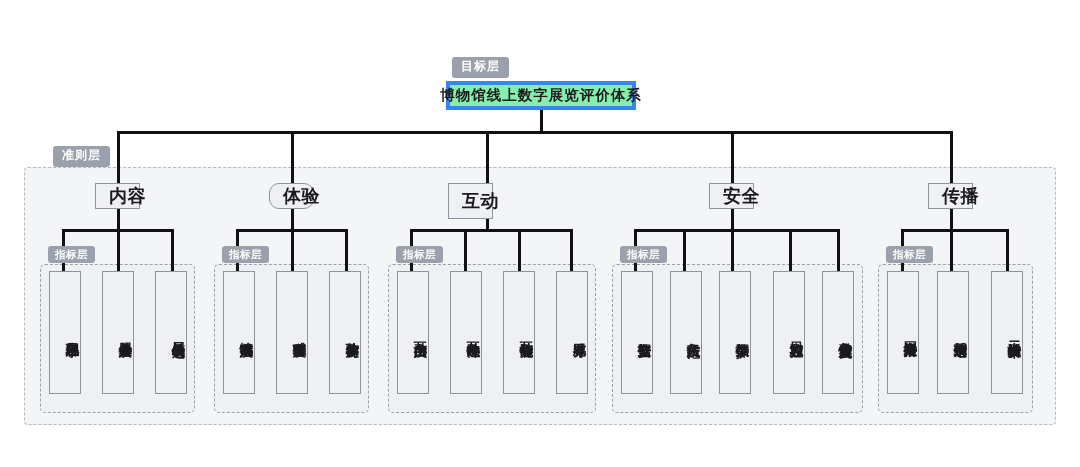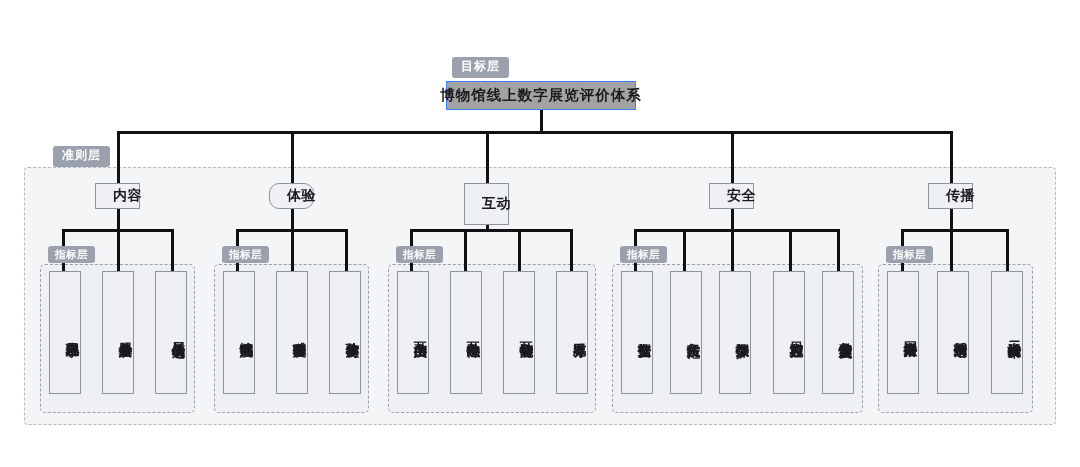--- a/index.html
+++ b/index.html
@@ -49,29 +49,29 @@
     box-sizing:border-box;
     background:#eef0f3;
     border:1px solid #8e949f;
     color:#1b1b1f;
     display:flex;
     align-items:center;
     justify-content:center;
     z-index:5;
   }
   .node.goal{
-    background:#a3a3a3;
-    border:1px solid #3b82f6;
+    background:#86efac;
+    border:4px solid #3b82f6;
     font-size:14.5px;
     font-weight:bold;
     letter-spacing:1px;
     white-space:nowrap;
   }
   .node.criterion{
-    font-size:14px;
+    font-size:18px;
     font-weight:bold;
     letter-spacing:.5px;
     white-space:nowrap;
     padding-left:20px;
   }
   .node.indicator{
     font-size:13.5px;
     font-weight:bold;
     line-height:1.12;
     letter-spacing:.5px;
@@ -113,21 +113,21 @@
   <div class="conn v" style="left:486px;top:131px;height:52px;"></div>
   <div class="conn v" style="left:731px;top:131px;height:52px;"></div>
   <div class="conn v" style="left:950px;top:131px;height:52px;"></div>
 
   <div class="layer-badge" style="left:53px;top:146px;">准则层</div>
 
   <div class="dashed-box" style="left:24px;top:167px;width:1032px;height:258px;"></div>
 
   <div class="node criterion" style="left:95px;top:183px;width:45px;height:26px;">内容</div>
   <div class="node criterion" style="left:269px;top:183px;width:45px;height:26px;border-radius:10px;">体验</div>
-  <div class="node criterion" style="left:464px;top:183px;width:45px;height:42px;">互动</div>
+  <div class="node criterion" style="left:448px;top:183px;width:45px;height:36px;">互动</div>
   <div class="node criterion" style="left:709px;top:183px;width:45px;height:26px;">安全</div>
   <div class="node criterion" style="left:928px;top:183px;width:45px;height:26px;">传播</div>
 
   <div class="conn v" style="left:117px;top:209px;height:22px;"></div>
   <div class="conn h" style="left:62px;top:229px;width:112px;"></div>
   <div class="conn v" style="left:62px;top:229px;height:43px;"></div>
   <div class="conn v" style="left:117px;top:229px;height:43px;"></div>
   <div class="conn v" style="left:171px;top:229px;height:43px;"></div>
 
   <div class="layer-badge small" style="left:48px;top:246px;">指标层</div>

